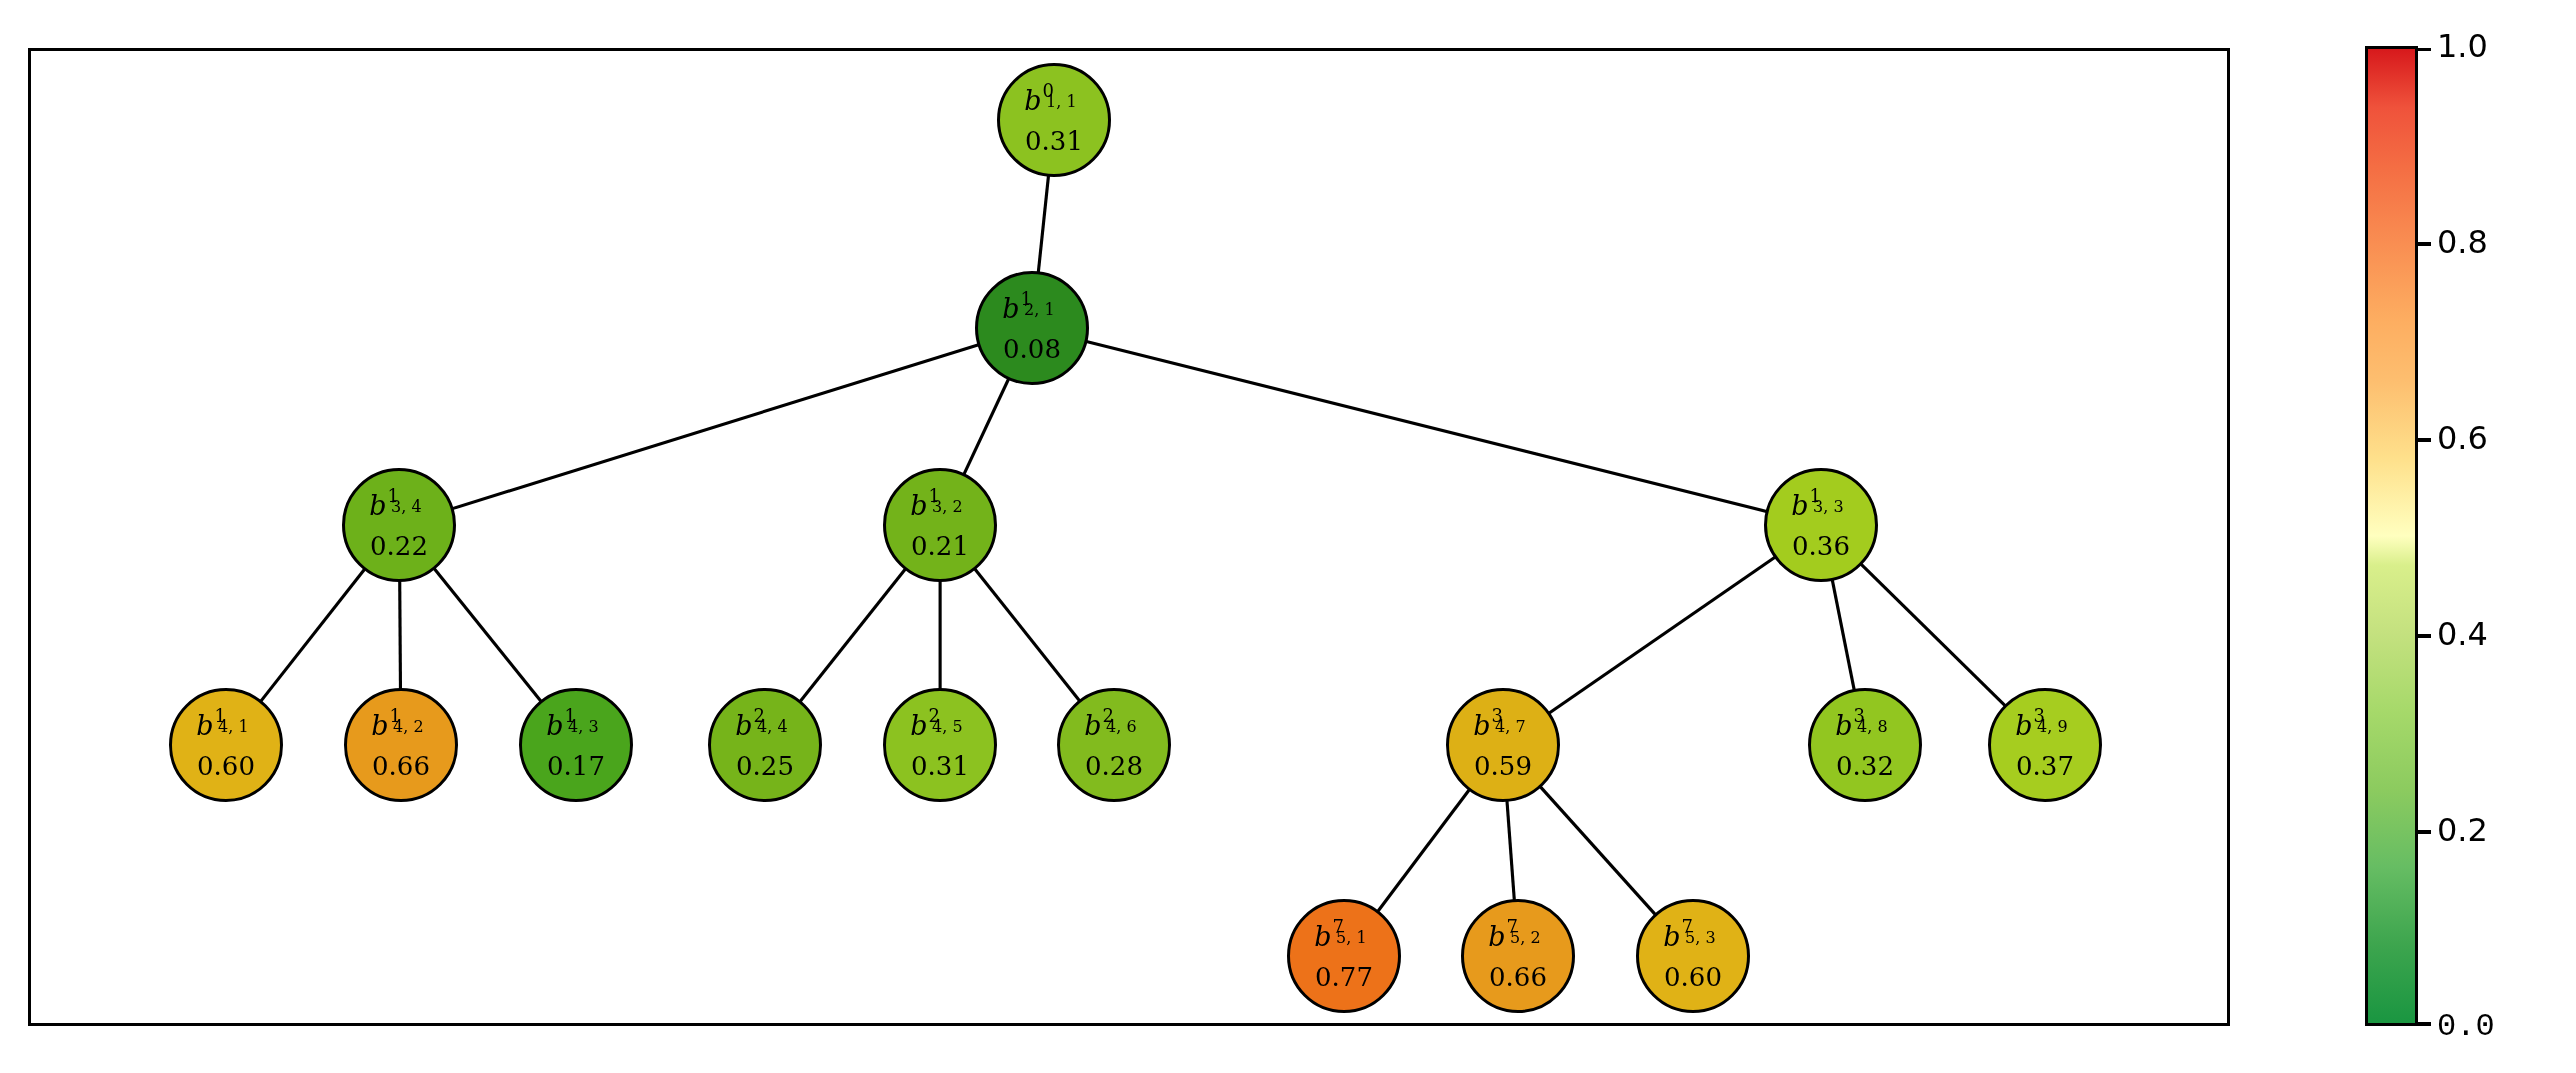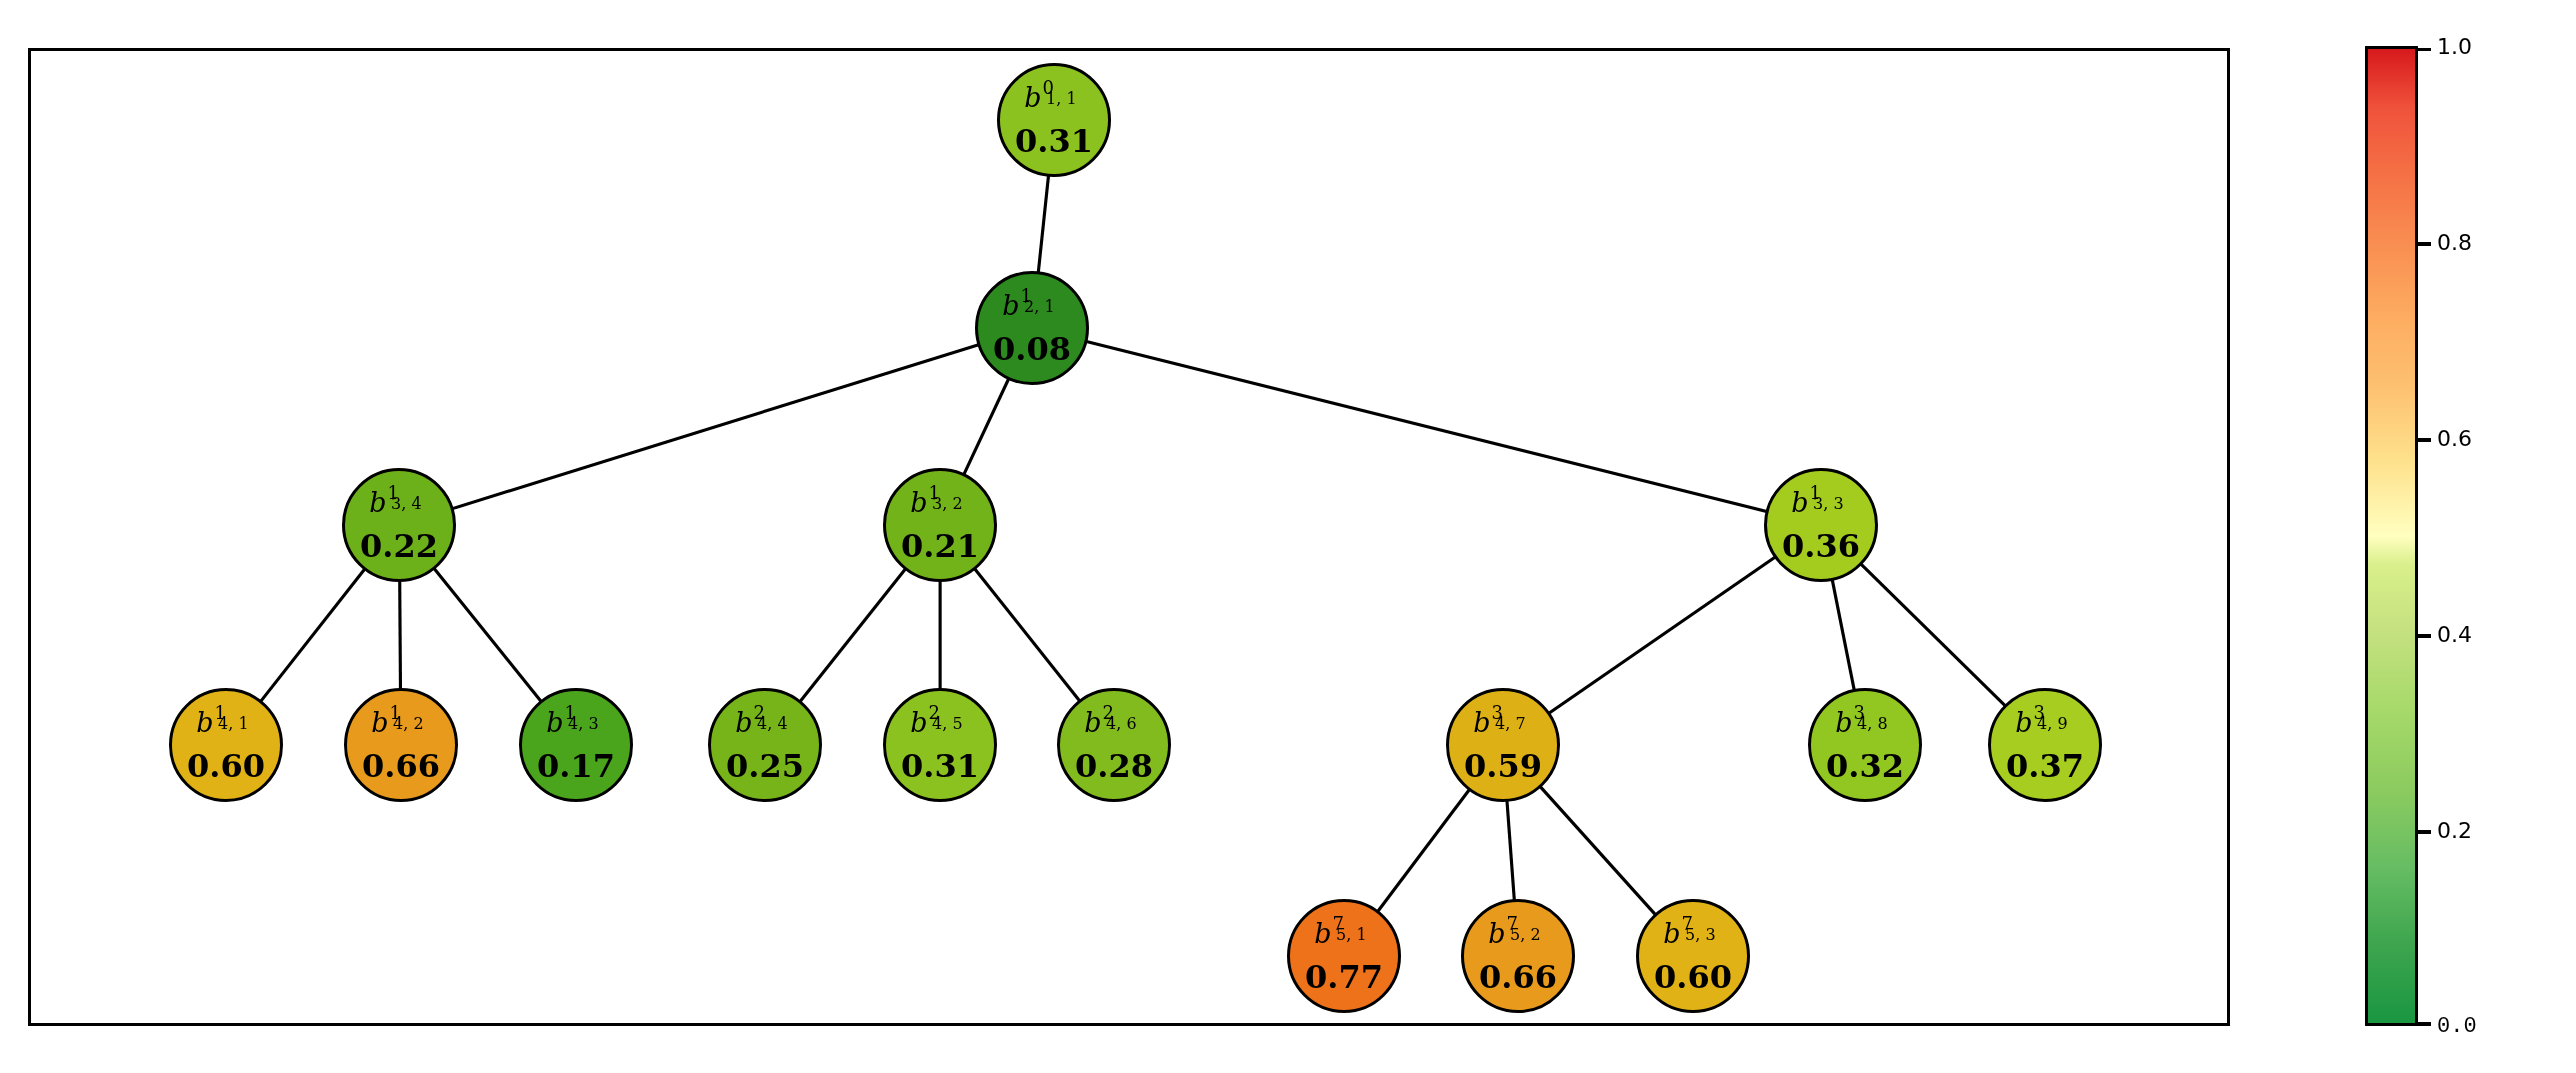--- a/index.html
+++ b/index.html
@@ -11,33 +11,33 @@
   .node{position:absolute;border-radius:50%;border:3.9px solid #000;
         box-sizing:border-box;display:flex;flex-direction:column;
         align-items:center;justify-content:center;line-height:1;}
   .node-label{font-size:27px;font-style:italic;white-space:nowrap;
         display:flex;align-items:flex-start;color:#000;}
   .node-label .base{font-style:italic;font-family:"DejaVu Serif",serif;}
   .sup{font-size:18px;font-style:normal;position:relative;top:-4.7px;left:0.8px;
        font-family:"DejaVu Serif",serif;}
   .sub{font-size:16px;font-style:normal;position:relative;top:7.8px;left:-7px;
        font-family:"DejaVu Serif",serif;}
-  .node-value{font-size:32px;font-style:normal;color:#000;margin-top:14px;
-       font-family:"DejaVu Serif",serif;font-weight:bold;}
+  .node-value{font-size:26px;font-style:normal;color:#000;margin-top:14px;
+       font-family:"DejaVu Serif",serif;}
   #colorbar-wrap{position:absolute;left:2365px;top:46px;width:53px;height:980px;}
   #colorbar{position:absolute;left:0;top:0;width:100%;height:100%;
        border:3.9px solid #000;box-sizing:border-box;
        background:linear-gradient(to top,
          #1a9641 0%, #3da54e 8%, #66bd63 16%, #8ccb5f 24%,
          #a6d96a 32%, #c4e17f 40%, #d9ef8b 47%,
          #ffffbf 50%, #fee08b 58%, #fdbe6f 66%,
          #fdae61 72%, #f98e52 80%, #f46d43 88%,
          #ef523b 94%, #d7191c 100%);}
   .cb-tick{position:absolute;left:53px;width:12.5px;height:3.9px;background:#000;}
-  .cb-tick-label{position:absolute;left:72px;font-size:22px;color:#000;
+  .cb-tick-label{position:absolute;left:72px;font-size:32px;color:#000;
        font-family:"DejaVu Sans",sans-serif;transform:translateY(-50%);}
 </style>
 </head>
 <body>
 
 <div id="plot-frame"></div>
 
 <svg id="tree-svg" viewBox="0 0 3291 1371" width="2576" height="1073">
     <line x1="1339.567380299219" y1="223.60988715741985" x2="1326.432619700781" y2="348.39011284258015" stroke="#000" stroke-width="4"></line>
     <line x1="1251.2125675360417" y1="440.1154919418016" x2="577.7874324639583" y2="649.8845080581984" stroke="#000" stroke-width="4"></line>

